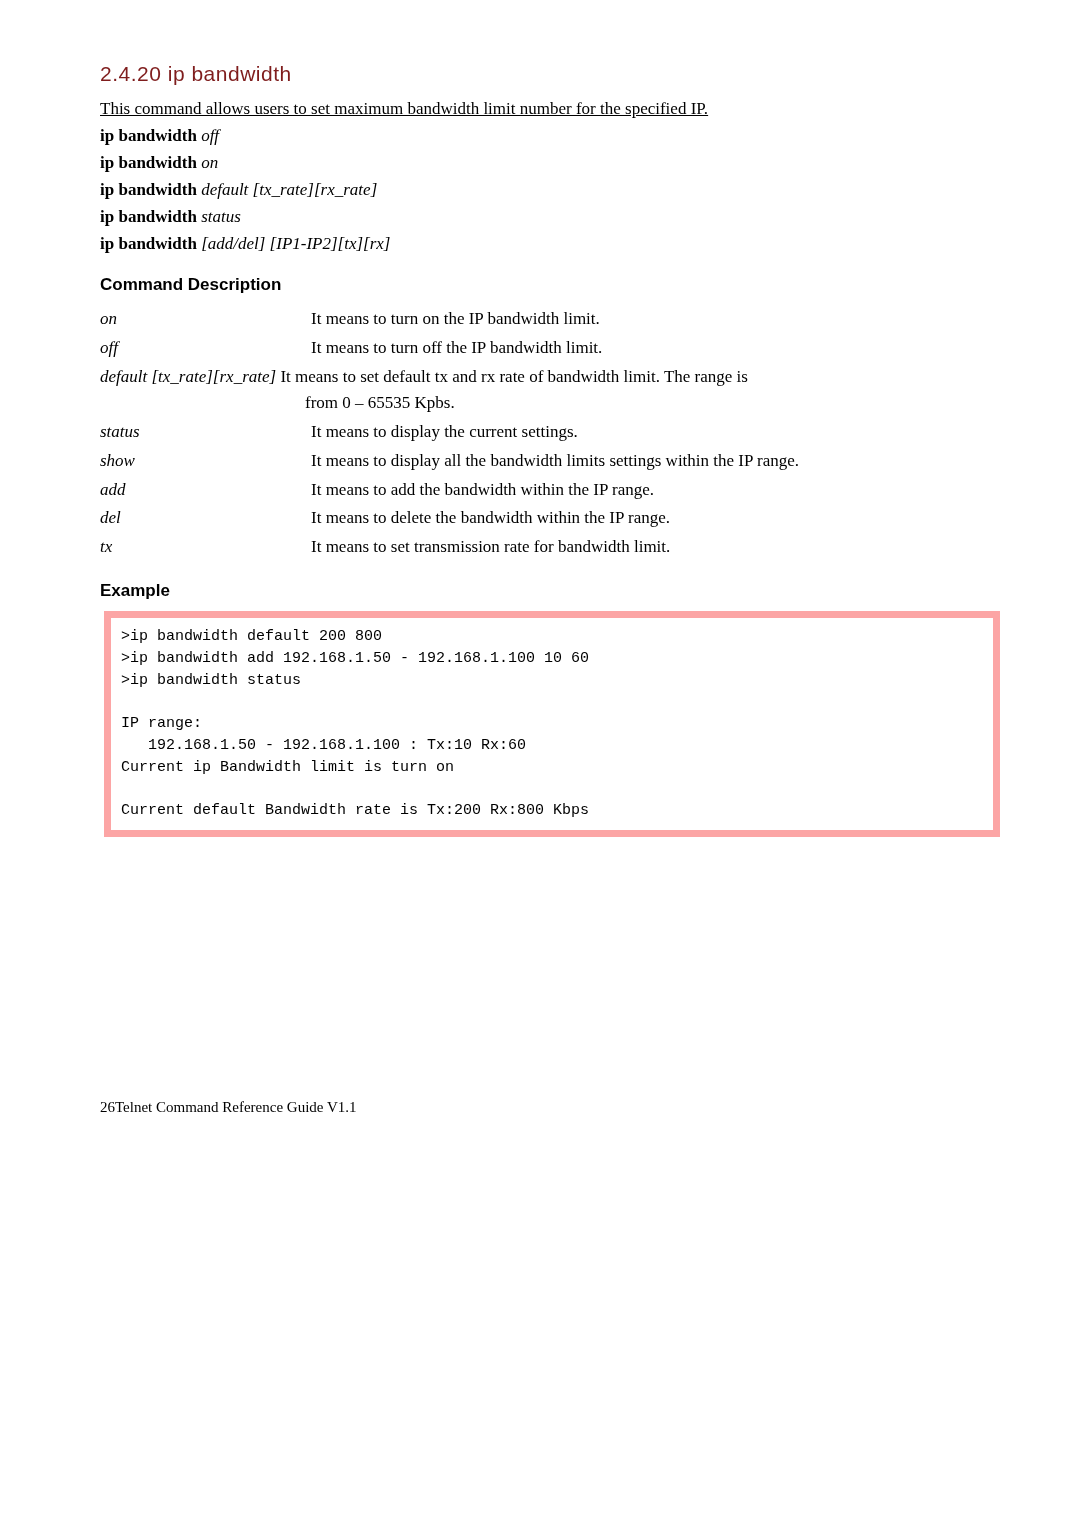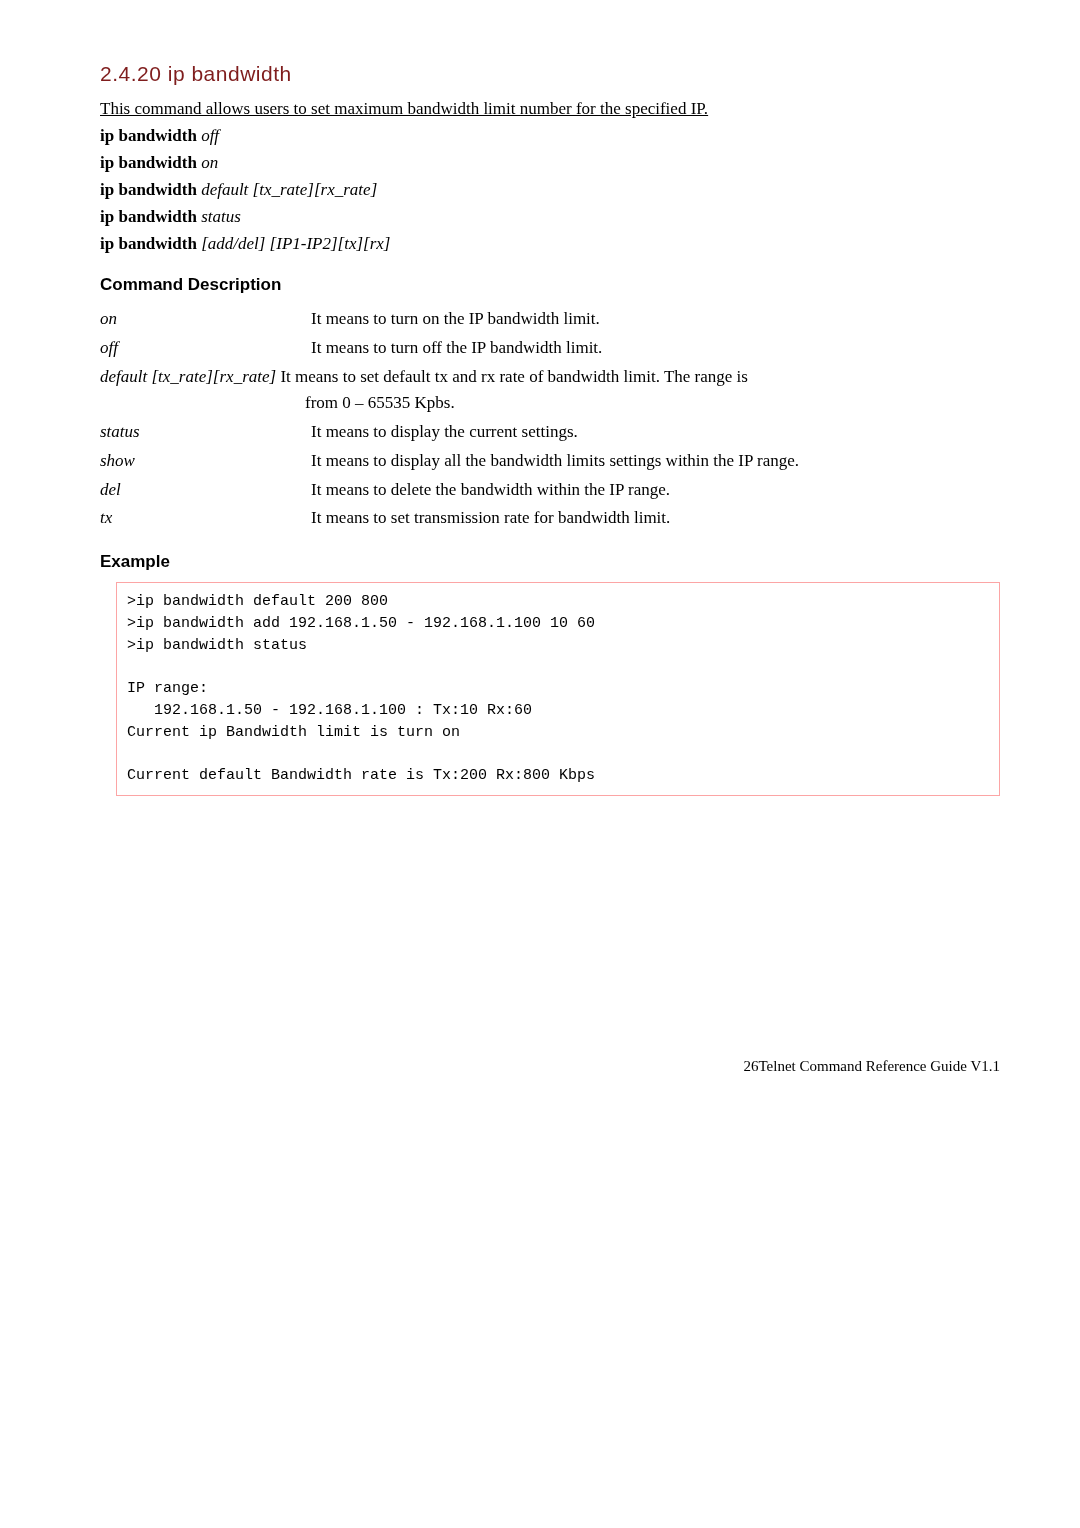--- a/index.html
+++ b/index.html
@@ -49,30 +49,30 @@
   }
   .desc-def {
     display: table-cell;
     vertical-align: top;
     padding: 3px 0;
   }
   .hang { padding-left: 205px; }
   pre.example {
     font-family: "Courier New", Courier, monospace;
     font-size: 15px;
-    border: 1px solid #fca5a5;
+    border: 7px solid #fca5a5;
     padding: 8px 10px;
-    margin: 6px 0 0 16px;
+    margin: 6px 0 0 4px;
     white-space: pre;
     overflow: hidden;
     line-height: 1.45;
   }
   .footer {
     display: flex;
-    justify-content: flex-end;
+    justify-content: flex-start;
     margin-top: 260px;
     font-size: 15px;
   }
 </style>
 </head>
 <body>
 
 <h2>
   <span>2.4.20</span>
   <span>ip bandwidth</span>
@@ -110,20 +110,24 @@
 <div class="desc-table">
   <div class="desc-row">
     <span class="desc-term">status</span>
     <span class="desc-def">It means to display the current settings.</span>
   </div>
   <div class="desc-row">
     <span class="desc-term">show</span>
     <span class="desc-def">It means to display all the bandwidth limits settings within the IP range.</span>
   </div>
   <div class="desc-row">
+    <span class="desc-term">add</span>
+    <span class="desc-def">It means to add the bandwidth within the IP range.</span>
+  </div>
+  <div class="desc-row">
     <span class="desc-term">del</span>
     <span class="desc-def">It means to delete the bandwidth within the IP range.</span>
   </div>
   <div class="desc-row">
     <span class="desc-term">tx</span>
     <span class="desc-def">It means to set transmission rate for bandwidth limit.</span>
   </div>
 </div>
 
 <h3>Example</h3>

